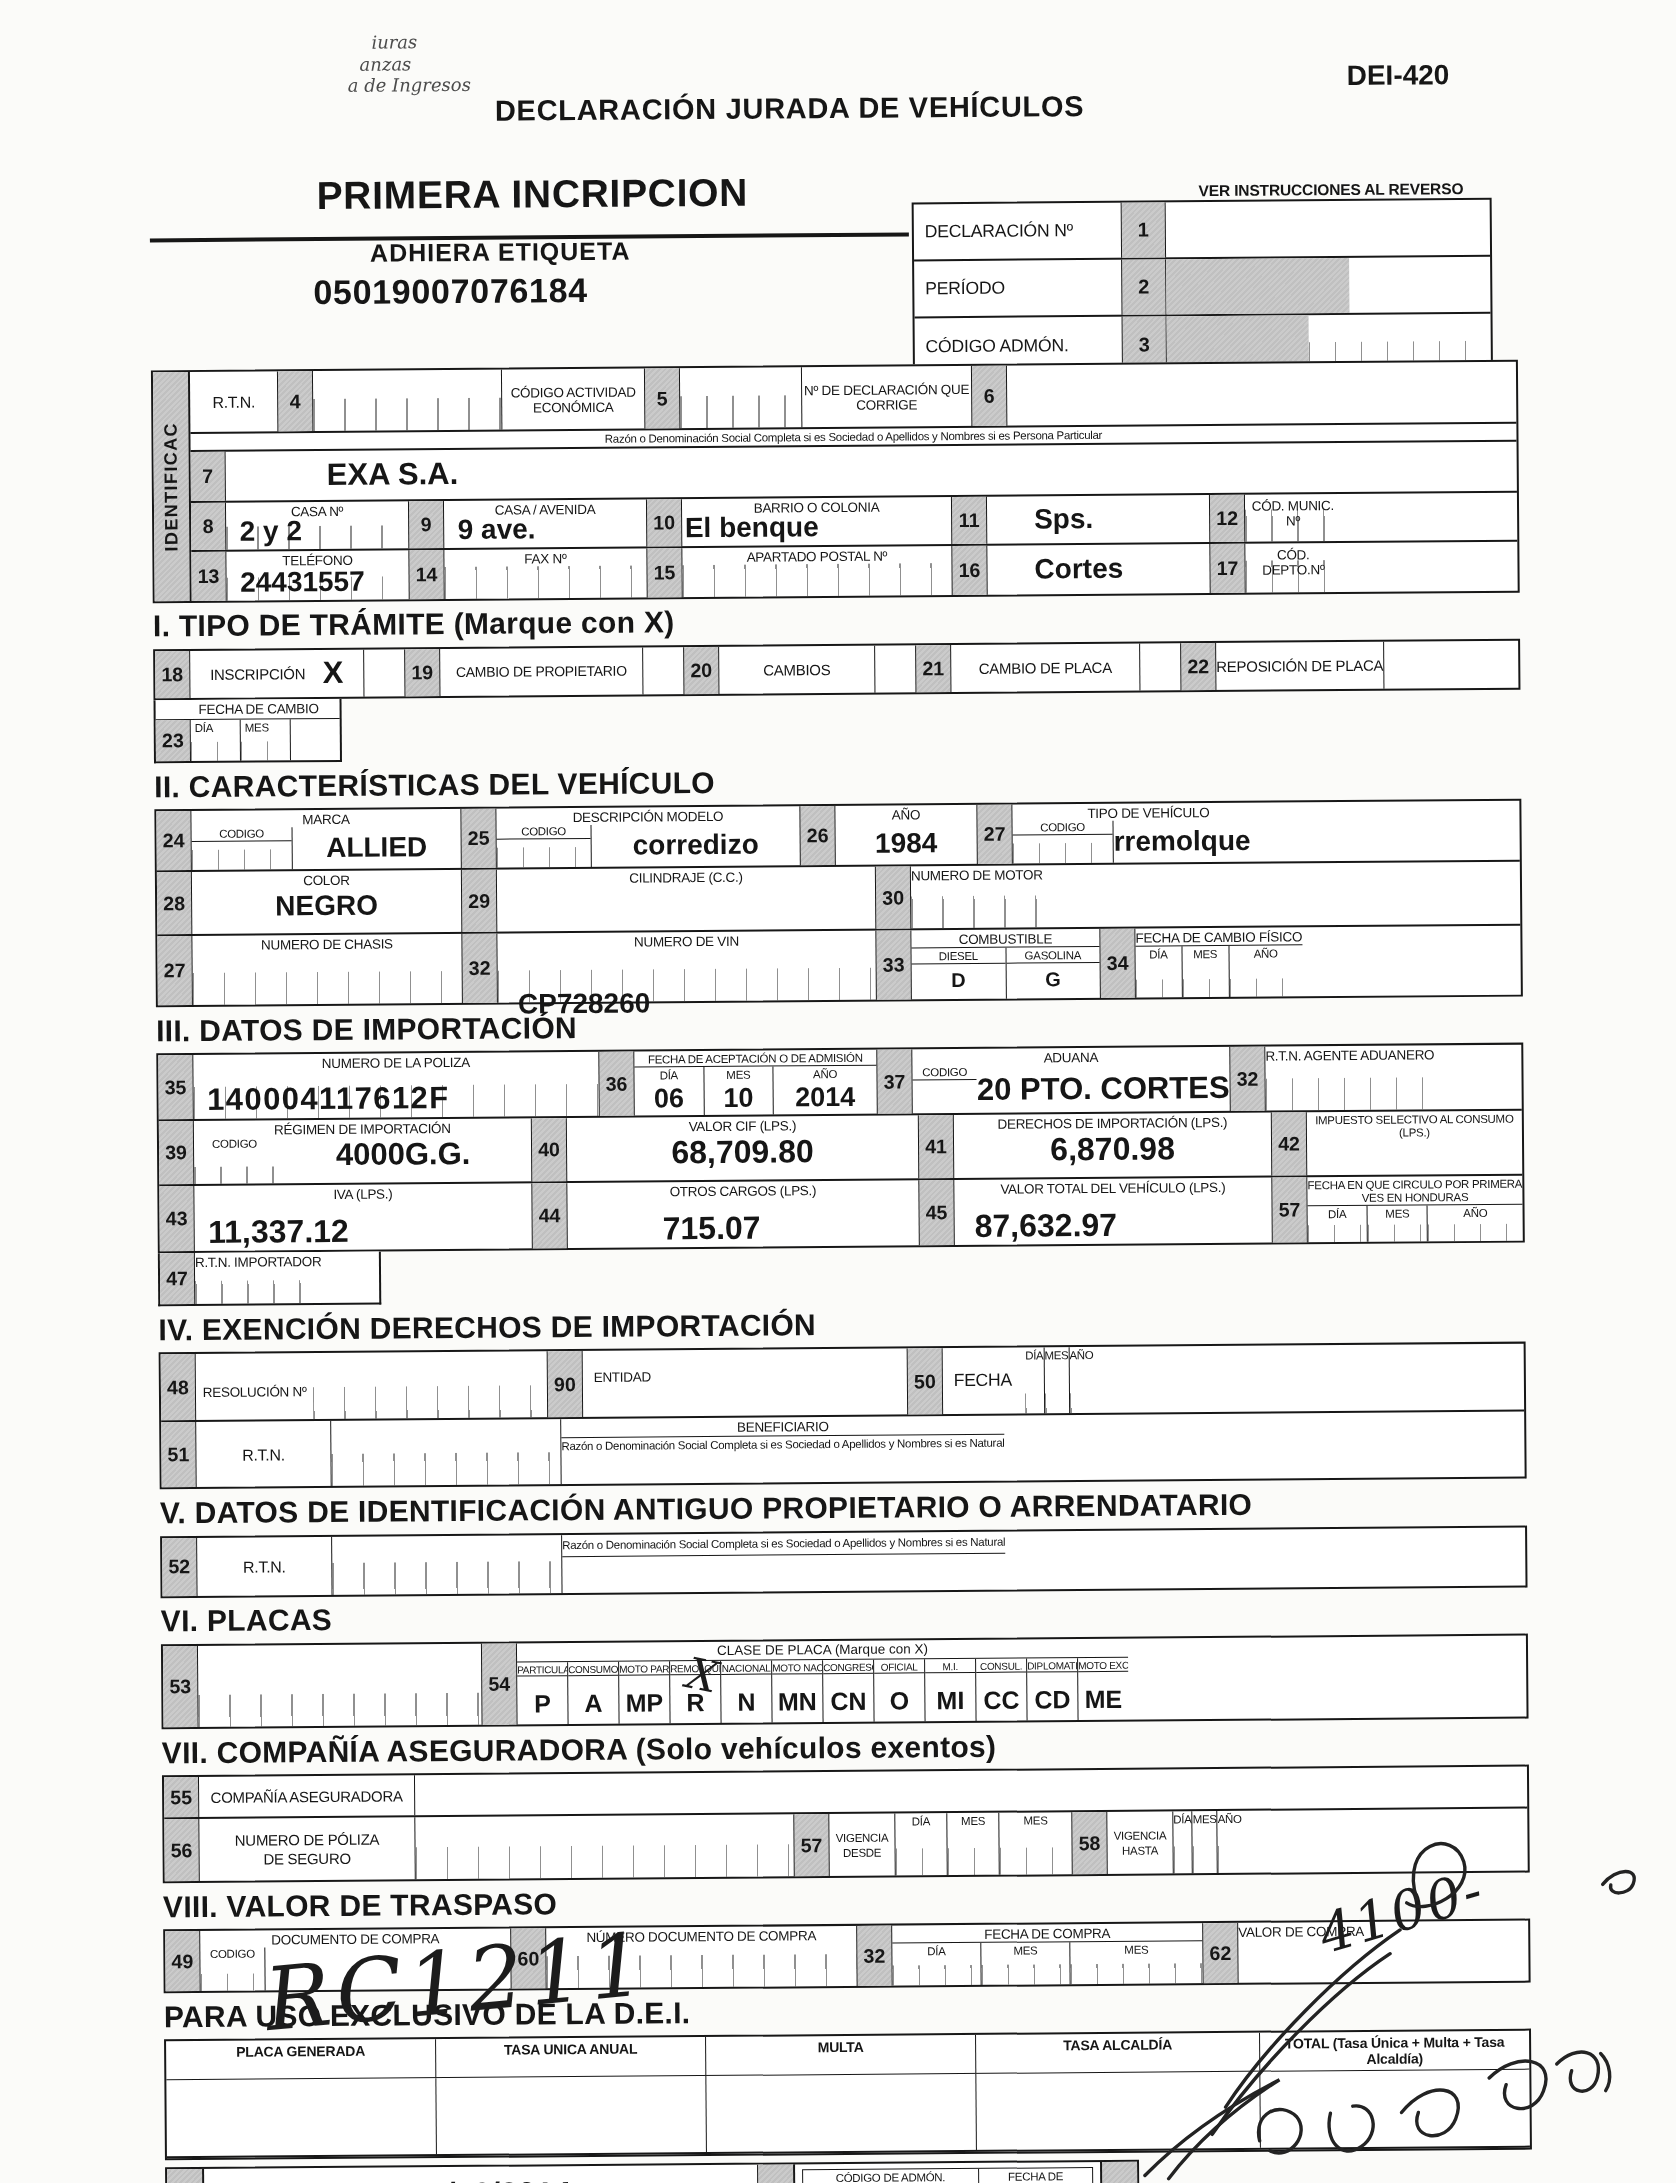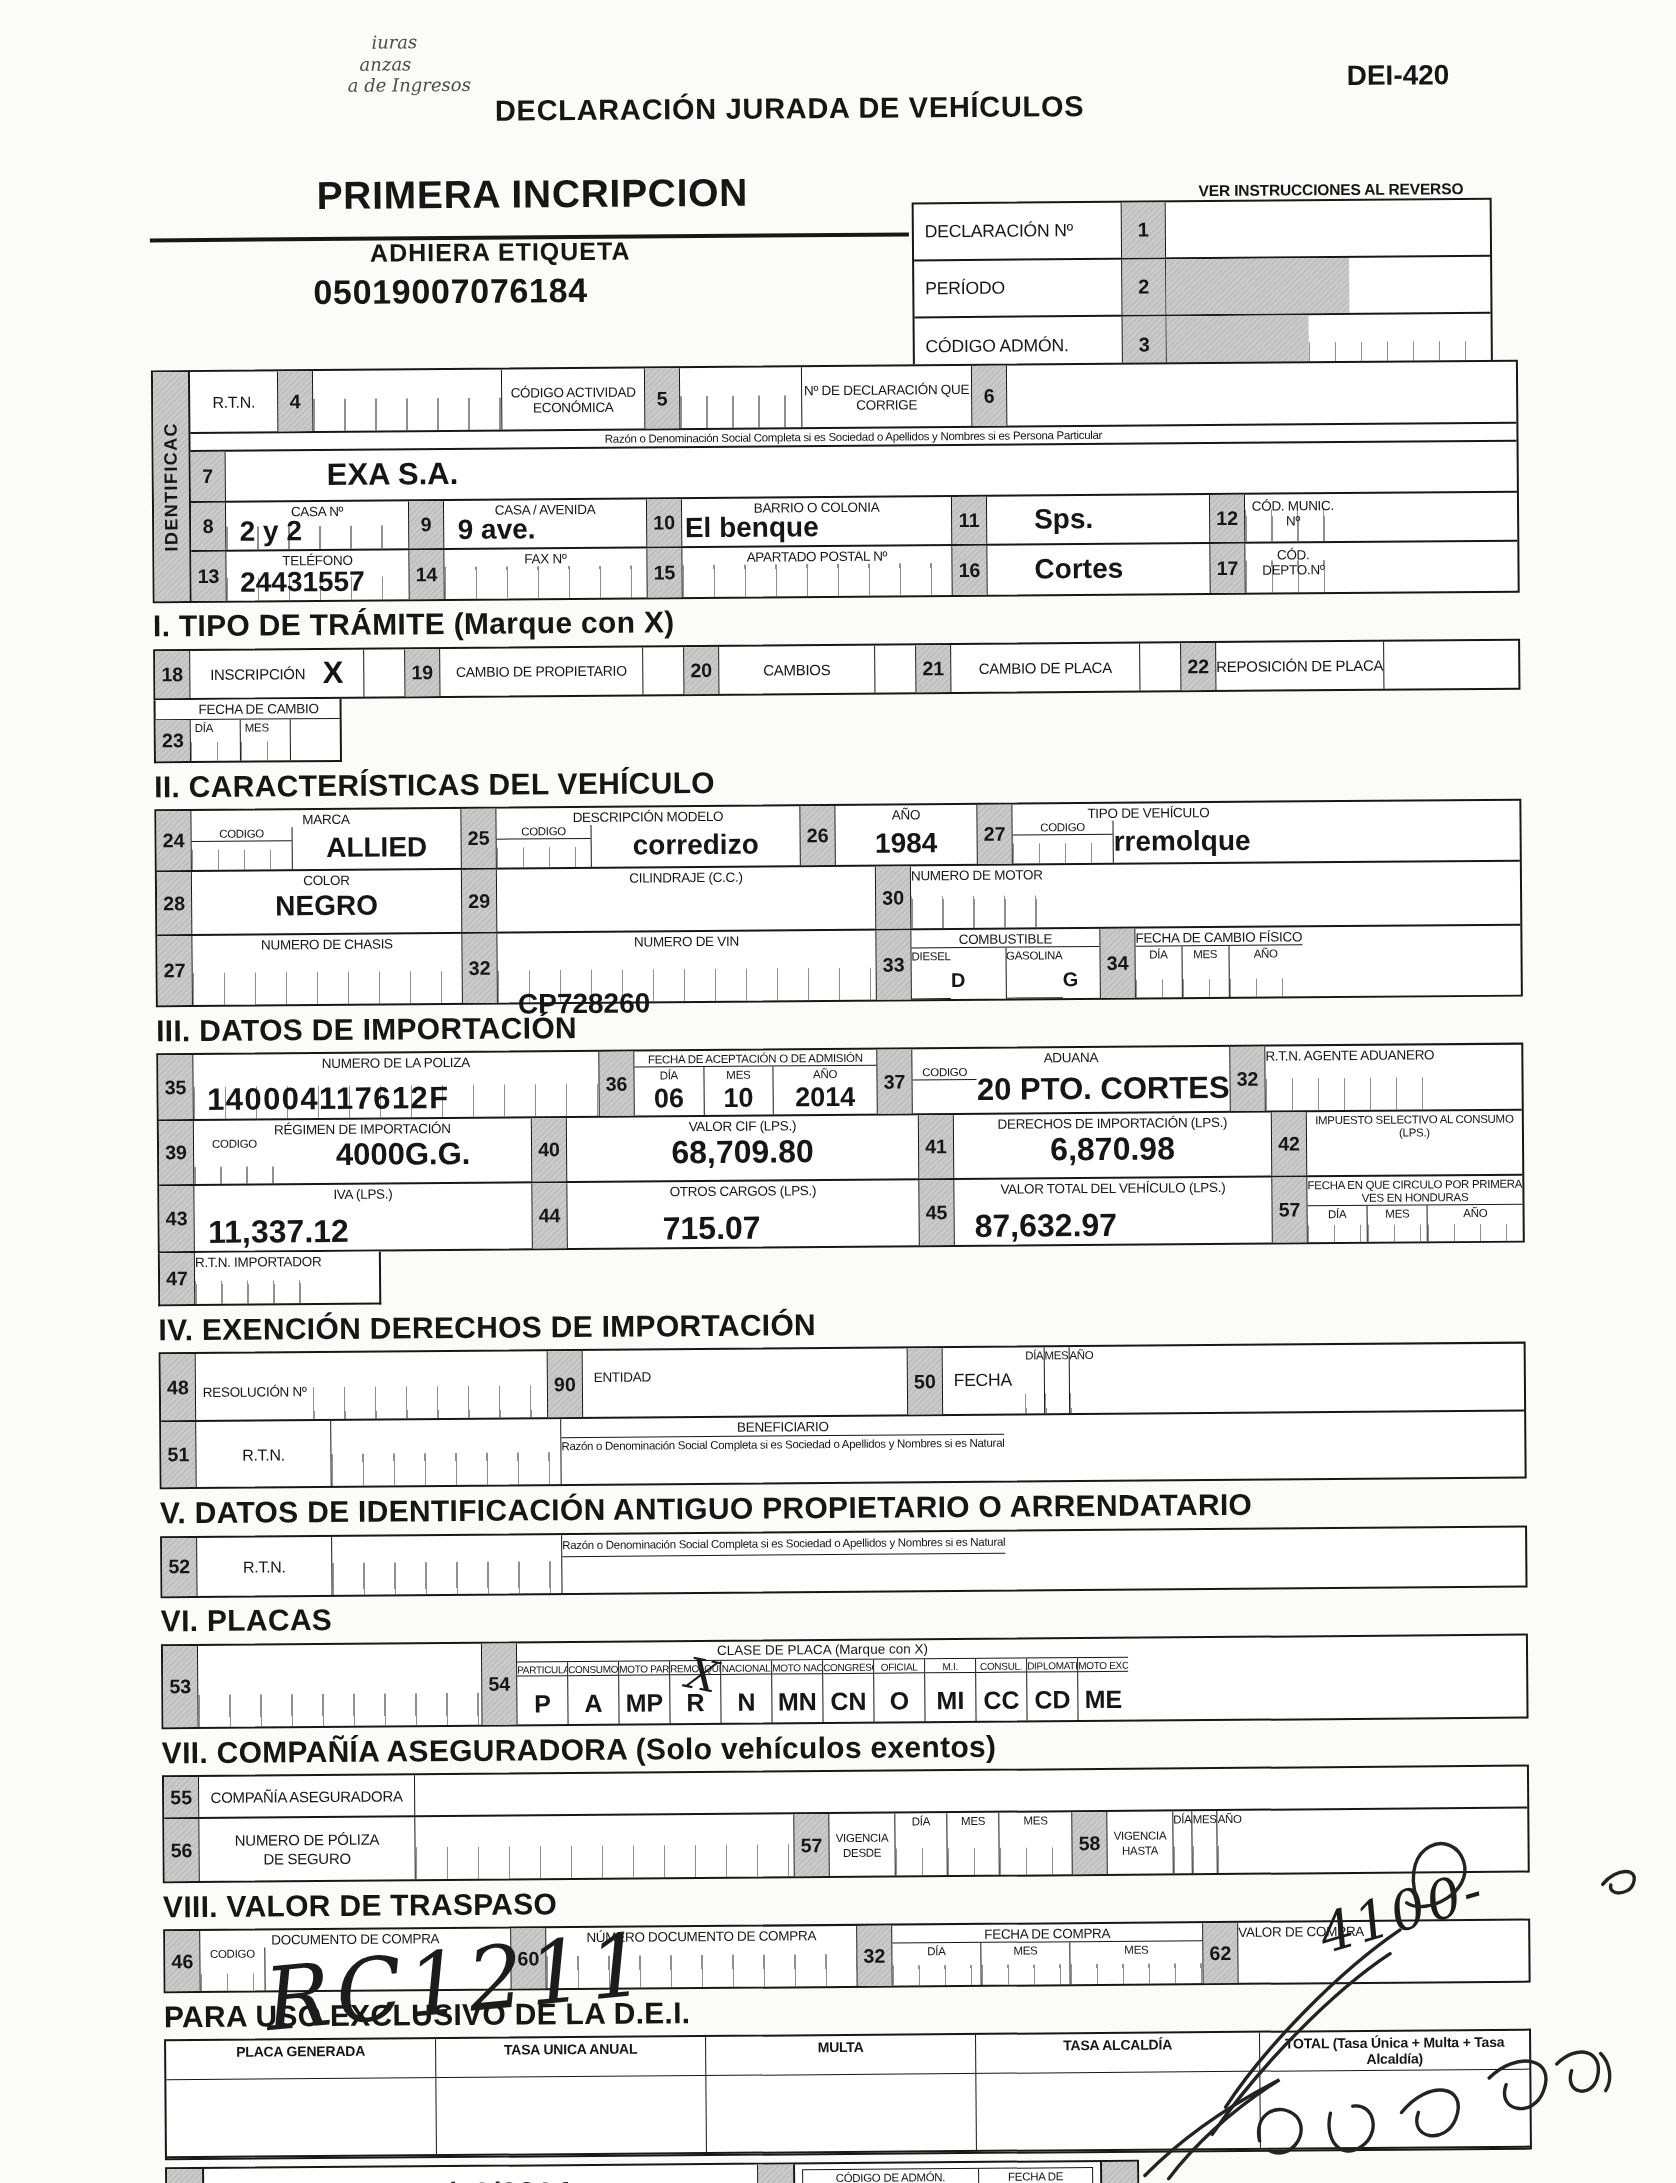--- a/index.html
+++ b/index.html
@@ -58,21 +58,21 @@
   .pc-c{font-size:25px;font-weight:700;margin-top:auto;padding-bottom:5.4px}
   .pc-x{position:absolute;top:-10.8px;left:34%;font-size:43px;transform:rotate(12deg);font-weight:400}
   
   .dei-th{border-right:1.4px solid #171717;font-size:14px;font-weight:600;text-align:center;padding:2.7px 1.4px;letter-spacing:-0.2px}
   .dei-td{border-right:1.4px solid #171717}
   
   .hw-placa{position:absolute;left:257px;top:1928px;font-size:87px;transform:rotate(-5deg);letter-spacing:5.4px;font-weight:400}
   .hw-total{position:absolute;left:1310px;top:1885px;font-size:54px;transform:rotate(-16deg);letter-spacing:2.7px}
   .sig-svg{position:absolute;left:1014px;top:1826px}
   .fuelrow{display:flex;flex:1}
-  .fuelcol{flex:1;display:flex;flex-direction:row;border-left:1.4px solid #171717}
+  .fuelcol{flex:1;display:flex;flex-direction:column;border-left:1.4px solid #171717}
   .fuelcol.first{border-left:0}
   .fuel-code{font-size:20px;font-weight:700;text-align:center;margin-top:auto;padding-bottom:6.8px}
 </style>
 </head>
 <body>
 
 <div class="page">
 <div class="tilt">
 
   <div class="hdr-faint">
@@ -671,21 +671,21 @@
             </div>
           </div>
         </div>
       </div>
     </div>
   </div>
 
   <div class="sec">
     <div class="sec-title">VIII. VALOR DE TRASPASO</div>
     <div class="frame r" style="height:64px;border-bottom:2.7px solid #171717">
-      <div class="num gray">46</div>
+      <div class="num gray">49</div>
       <div class="c" style="flex:0 0 311px">
         <div class="lbl">DOCUMENTO DE COMPRA</div>
         <div class="codebox" style="width:65px;border-right:1.4px solid #171717;flex:1">
           <div class="lbl sm" style="border-bottom:0">CODIGO</div>
           <div class="ticks fine" style="height:17.6px"></div>
         </div>
       </div>
       <div class="num gray">60</div>
       <div class="c" style="flex:0 0 311px">
         <div class="lbl">NÚMERO DOCUMENTO DE COMPRA</div>

